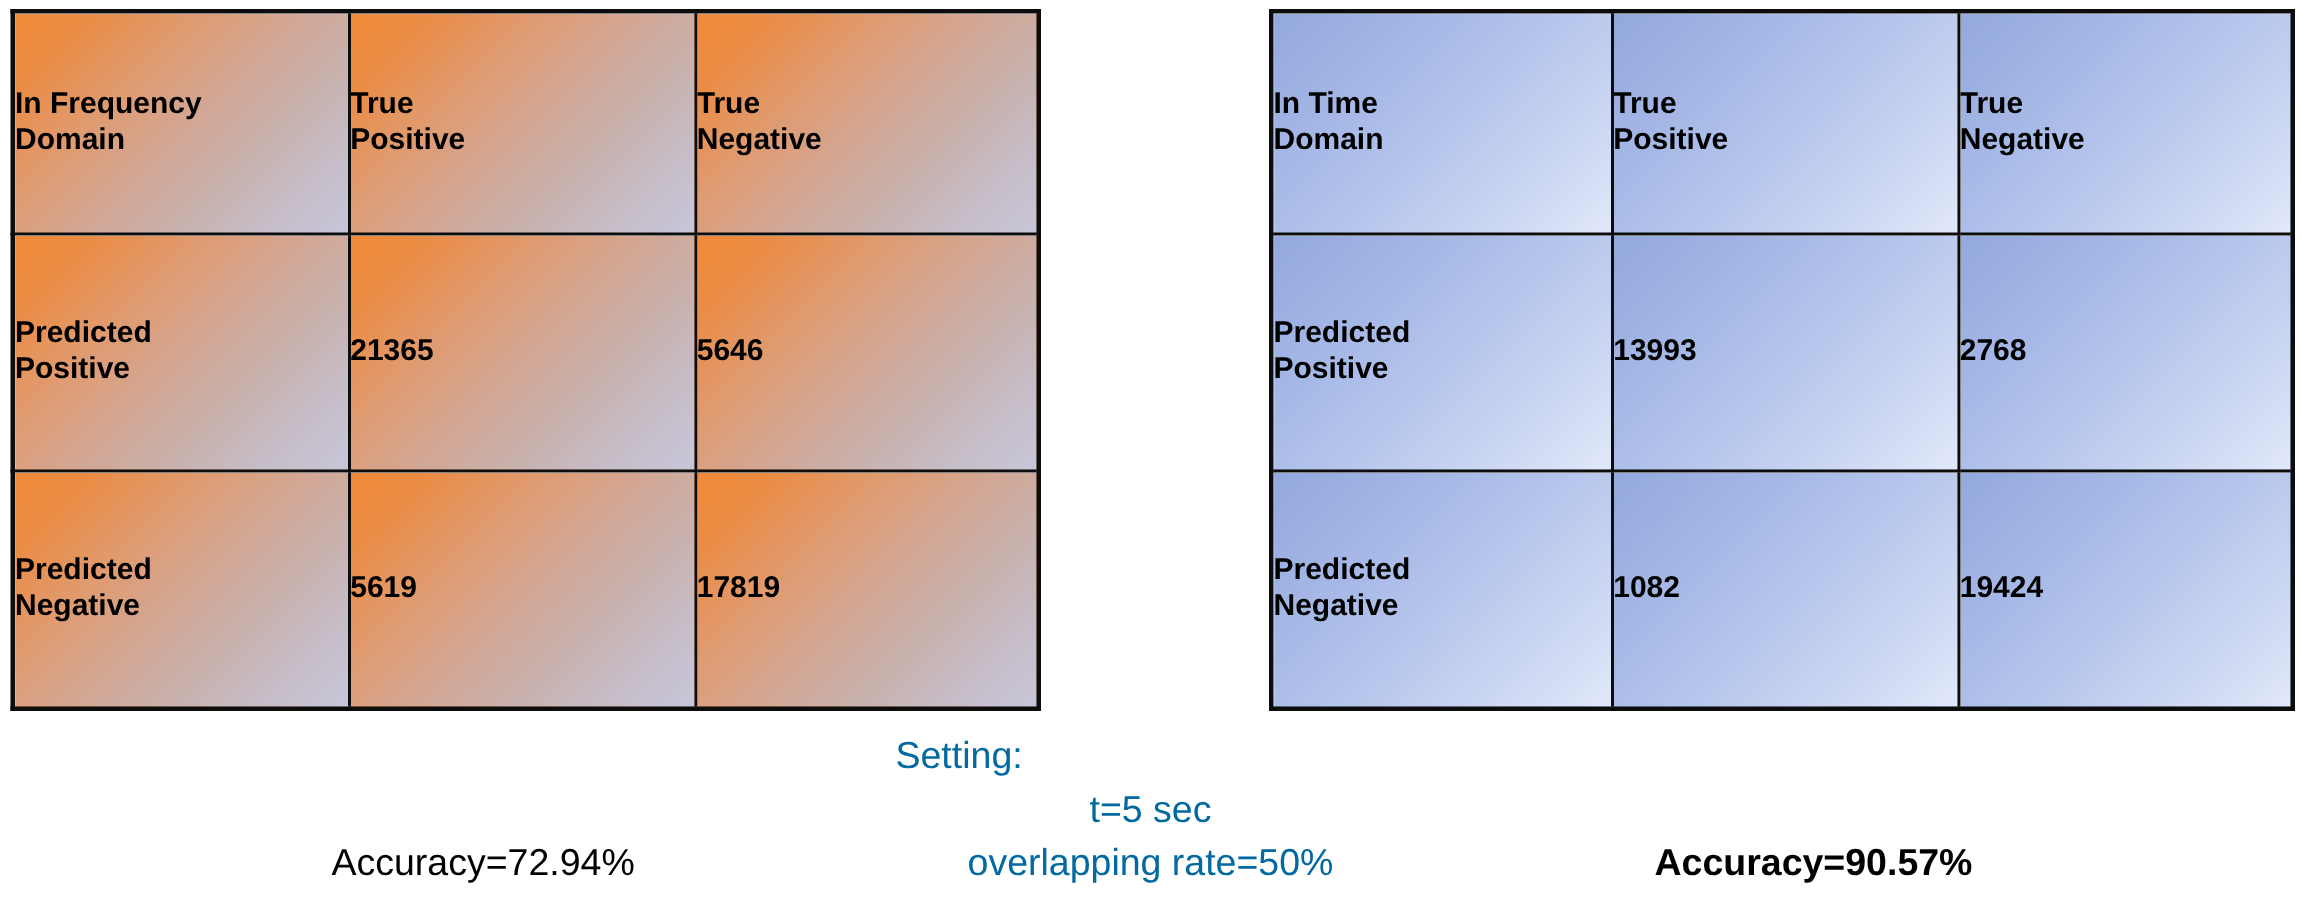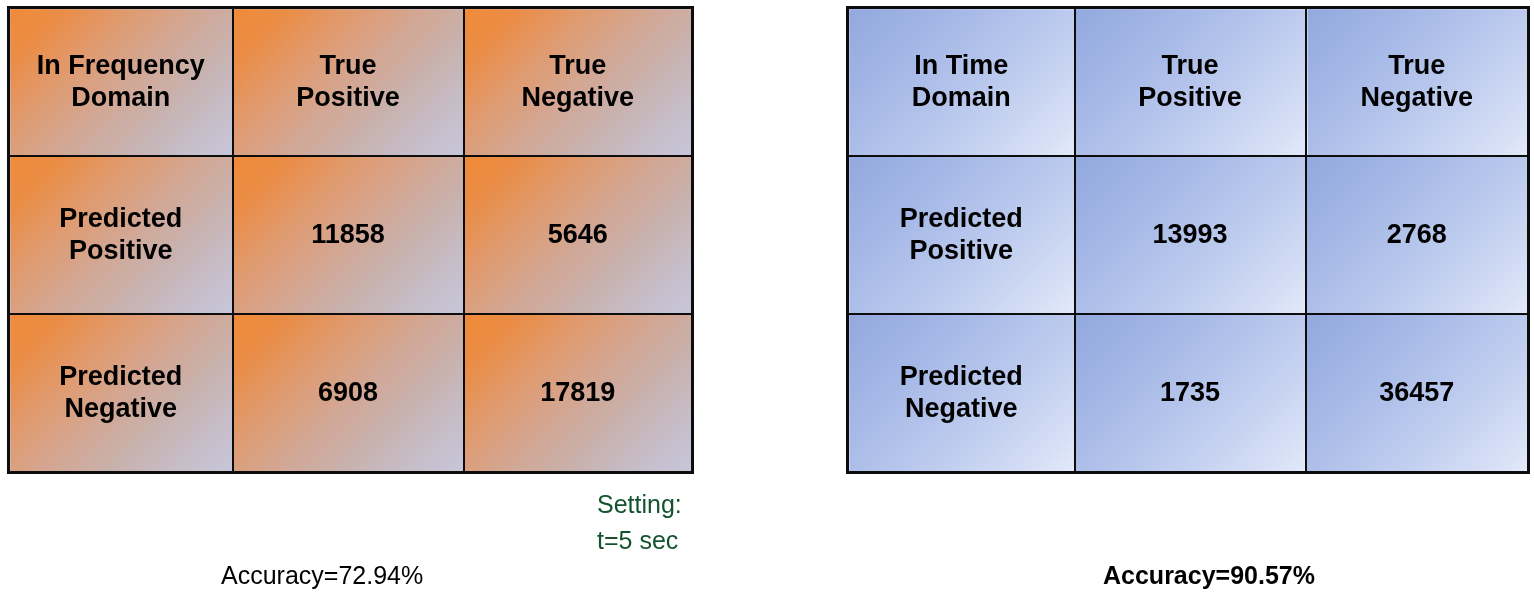--- a/index.html
+++ b/index.html
@@ -24,25 +24,24 @@
 
   
   .cm-table {
     position: absolute;
     border-collapse: collapse;
     table-layout: fixed;
     border: 3px solid #0d0d0d;
   }
   .cm-table td {
     border: 2px solid #0d0d0d;
-    text-align: center;
     vertical-align: middle;
     color: #000000;
     font-weight: bold;
-    font-size: 27px;
+    font-size: 20px;
     line-height: 1.18;
     padding: 0;
     overflow: hidden;
   }
   .cm-table td .cell-line { display: block; }
 
   
   #table-frequency {
     left: 7px;
     top: 6px;
@@ -112,27 +111,27 @@
     top: 487px;
     font-weight: bold;
   }
   .metrics-block .metric-line { display: block; }
 
   #setting-block {
     position: absolute;
     left: 597px;
     top: 487px;
     width: 340px;
-    color: #14532d;
+    color: #0369a1;
     font-size: 25px;
     line-height: 1.42;
     font-weight: normal;
   }
   #setting-block .setting-title { display: block; text-align: left; }
-  #setting-block .setting-line  { display: block; }
+  #setting-block .setting-line  { display: block; text-align: center; }
 </style>
 </head>
 <body>
 
 <div class="figure-root">
 
   <table id="table-frequency" class="cm-table">
     <colgroup>
       <col class="c-label">
         <col class="c-tp">
@@ -151,29 +150,29 @@
         <td class="grad-orange">
           <span class="cell-line">True</span>
           <span class="cell-line">Negative</span>
         </td>
       </tr>
       <tr class="r-pos">
         <td class="grad-orange">
           <span class="cell-line">Predicted</span>
           <span class="cell-line">Positive</span>
         </td>
-        <td class="grad-orange">11858</td>
+        <td class="grad-orange">21365</td>
         <td class="grad-orange">5646</td>
       </tr>
       <tr class="r-neg">
         <td class="grad-orange">
           <span class="cell-line">Predicted</span>
           <span class="cell-line">Negative</span>
         </td>
-        <td class="grad-orange">6908</td>
+        <td class="grad-orange">5619</td>
         <td class="grad-orange">17819</td>
       </tr>
     </tbody>
   </table>
 
   <table id="table-time" class="cm-table">
     <colgroup>
       <col class="c-label">
         <col class="c-tp">
         <col class="c-tn">
@@ -199,35 +198,36 @@
           <span class="cell-line">Positive</span>
         </td>
         <td class="grad-blue">13993</td>
         <td class="grad-blue">2768</td>
       </tr>
       <tr class="r-neg">
         <td class="grad-blue">
           <span class="cell-line">Predicted</span>
           <span class="cell-line">Negative</span>
         </td>
-        <td class="grad-blue">1735</td>
-        <td class="grad-blue">36457</td>
+        <td class="grad-blue">1082</td>
+        <td class="grad-blue">19424</td>
       </tr>
     </tbody>
   </table>
 
   <div id="metrics-frequency" class="metrics-block">
     <span class="metric-line">Accuracy=72.94%</span>
     
     
   </div>
 
   <div id="setting-block">
     <span class="setting-title">Setting:</span>
     <span class="setting-line">t=5 sec</span>
+    <span class="setting-line">overlapping rate=50%</span>
   </div>
 
   <div id="metrics-time" class="metrics-block">
     <span class="metric-line">Accuracy=90.57%</span>
     
     
   </div>
 
 </div>
 

